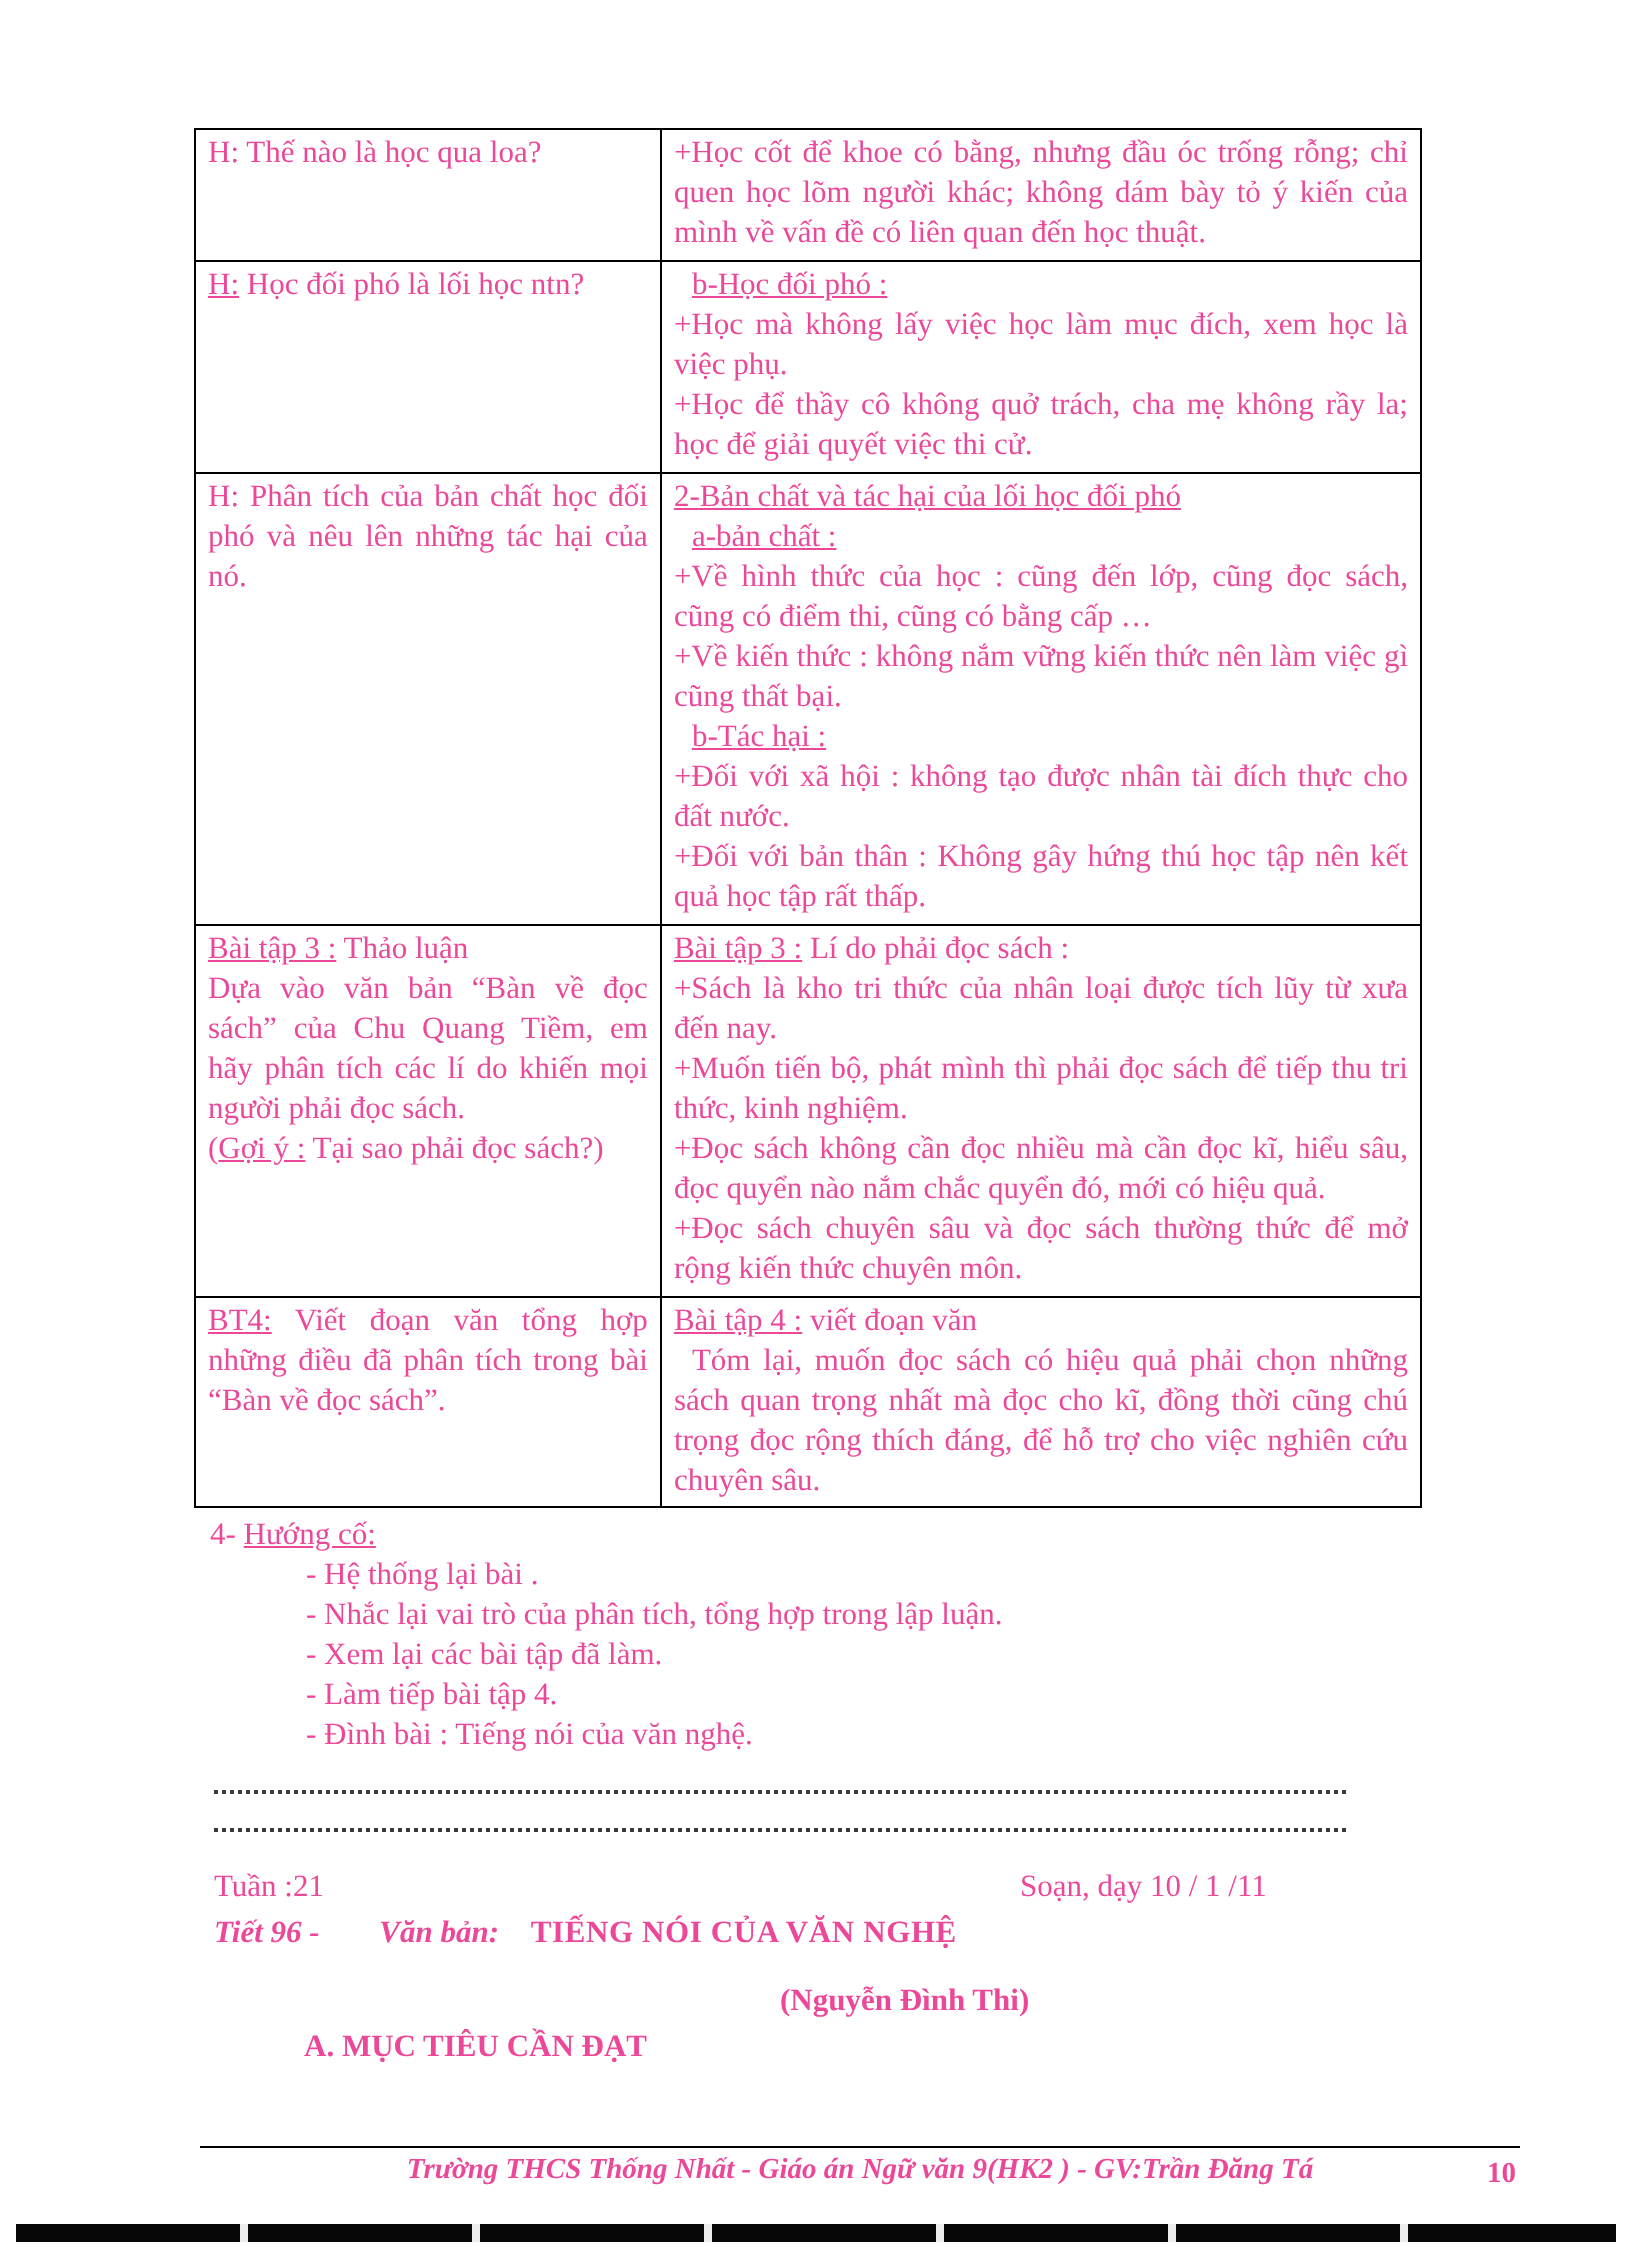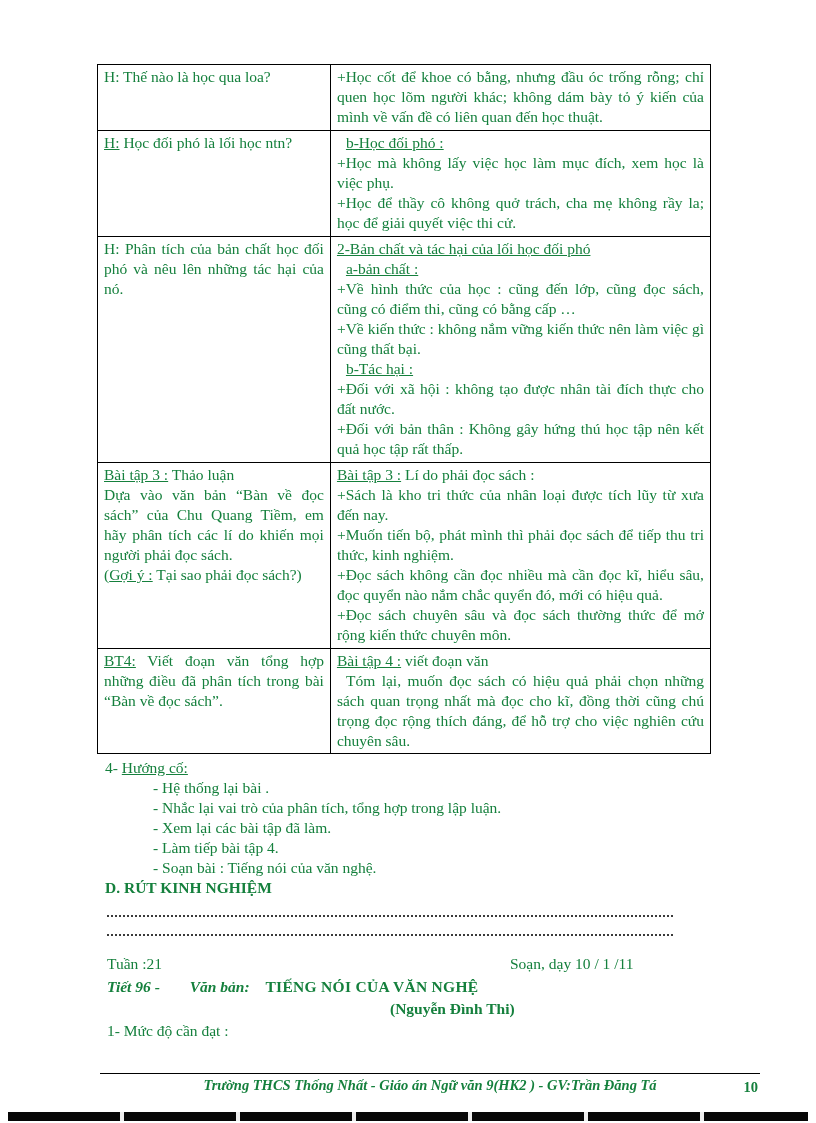--- a/index.html
+++ b/index.html
@@ -1,18 +1,18 @@
 <!DOCTYPE html>
 <html><head>
 <meta charset="utf-8">
 <style>
   html,body{margin:0;padding:0;background:#9a9a9a;}
   .page{
     width:816px;height:1123px;margin:0 auto;background:#ffffff;
-    position:relative;overflow:hidden;color:#15803d;
+    position:relative;overflow:hidden;color:#ec4899;
     font-family:"Liberation Serif","DejaVu Serif",serif;
     font-size:15.5px;line-height:1.29;
   }
   
   table.lesson{
     border-collapse:collapse;table-layout:fixed;
     width:614px;margin:64px 0 0 97px;
   }
   table.lesson td{
     border:1px solid #000;vertical-align:top;
@@ -29,21 +29,21 @@
     border-bottom:2px dotted #3a3a3a;
   }
   
   .lesson2{margin:18px 0 0 107px;width:600px;}
   .l2-row1{position:relative;height:22px;}
   .l2-date{position:absolute;left:403px;top:0;}
   .l2-row2{margin-top:1px;}
   .l2-tiet{font-weight:bold;font-style:italic;}
   .l2-vb{font-weight:bold;font-style:italic;margin-left:26px;}
   .l2-title{font-weight:bold;margin-left:12px;letter-spacing:.3px;}
-  .l2-author{font-weight:bold;margin-left:283px;margin-top:2px;}
+  .l2-author{font-weight:bold;margin-left:283px;margin-top:14px;}
   .l2-sectionA{font-weight:bold;margin-left:45px;margin-top:3px;}
   .l2-item{margin-top:2px;}
   
   .footer{
     position:absolute;left:100px;bottom:28px;width:660px;
     border-top:1.5px solid #000;padding-top:2px;
   }
   .footer-text{
     text-align:center;font-weight:bold;font-style:italic;font-size:14.5px;
   }
@@ -125,39 +125,38 @@
         </tr>
       </tbody>
   </table>
 
   <div class="closing">
       <div class="cl-line" style="margin-left: 0px;"><span>4- </span><span class="u">Hướng cố:</span></div>
       <div class="cl-line" style="margin-left: 48px;"><span>- Hệ thống lại bài .</span></div>
       <div class="cl-line" style="margin-left: 48px;"><span>- Nhắc lại vai trò của phân tích, tổng hợp trong lập luận.</span></div>
       <div class="cl-line" style="margin-left: 48px;"><span>- Xem lại các bài tập đã làm.</span></div>
       <div class="cl-line" style="margin-left: 48px;"><span>- Làm tiếp bài tập 4.</span></div>
-      <div class="cl-line" style="margin-left: 48px;"><span>- Soạn bài : Tiếng nói của văn nghệ.</span></div>
-      <div class="cl-line" style="margin-left: 0px;"><span class="b">D. RÚT KINH NGHIỆM</span></div>
+      <div class="cl-line" style="margin-left: 48px;"><span>- Đình bài : Tiếng nói của văn nghệ.</span></div>
     </div>
 
   <div class="dotted-line"></div>
   <div class="dotted-line"></div>
 
   <div class="lesson2">
     <div class="l2-row1">
       <span>Tuần :21</span>
       <span class="l2-date">Soạn, dạy 10 / 1 /11</span>
     </div>
     <div class="l2-row2">
       <span class="l2-tiet">Tiết 96 -</span>
       <span class="l2-vb">Văn bản:</span>
       <span class="l2-title">TIẾNG NÓI CỦA VĂN NGHỆ</span>
     </div>
     <div class="l2-author">(Nguyễn Đình Thi)</div>
-    <div class="l2-item">1- Mức độ cần đạt :</div>
+    <div class="l2-sectionA">A. MỤC TIÊU CẦN ĐẠT</div>
   </div>
 
   <div class="footer">
     <div class="footer-text">Trường THCS Thống Nhất - Giáo án Ngữ văn 9(HK2 )  - GV:Trần Đăng Tá</div>
     <div class="page-number">10</div>
   </div>
 
   <div class="bottom-bar"></div>
 
 </div>

